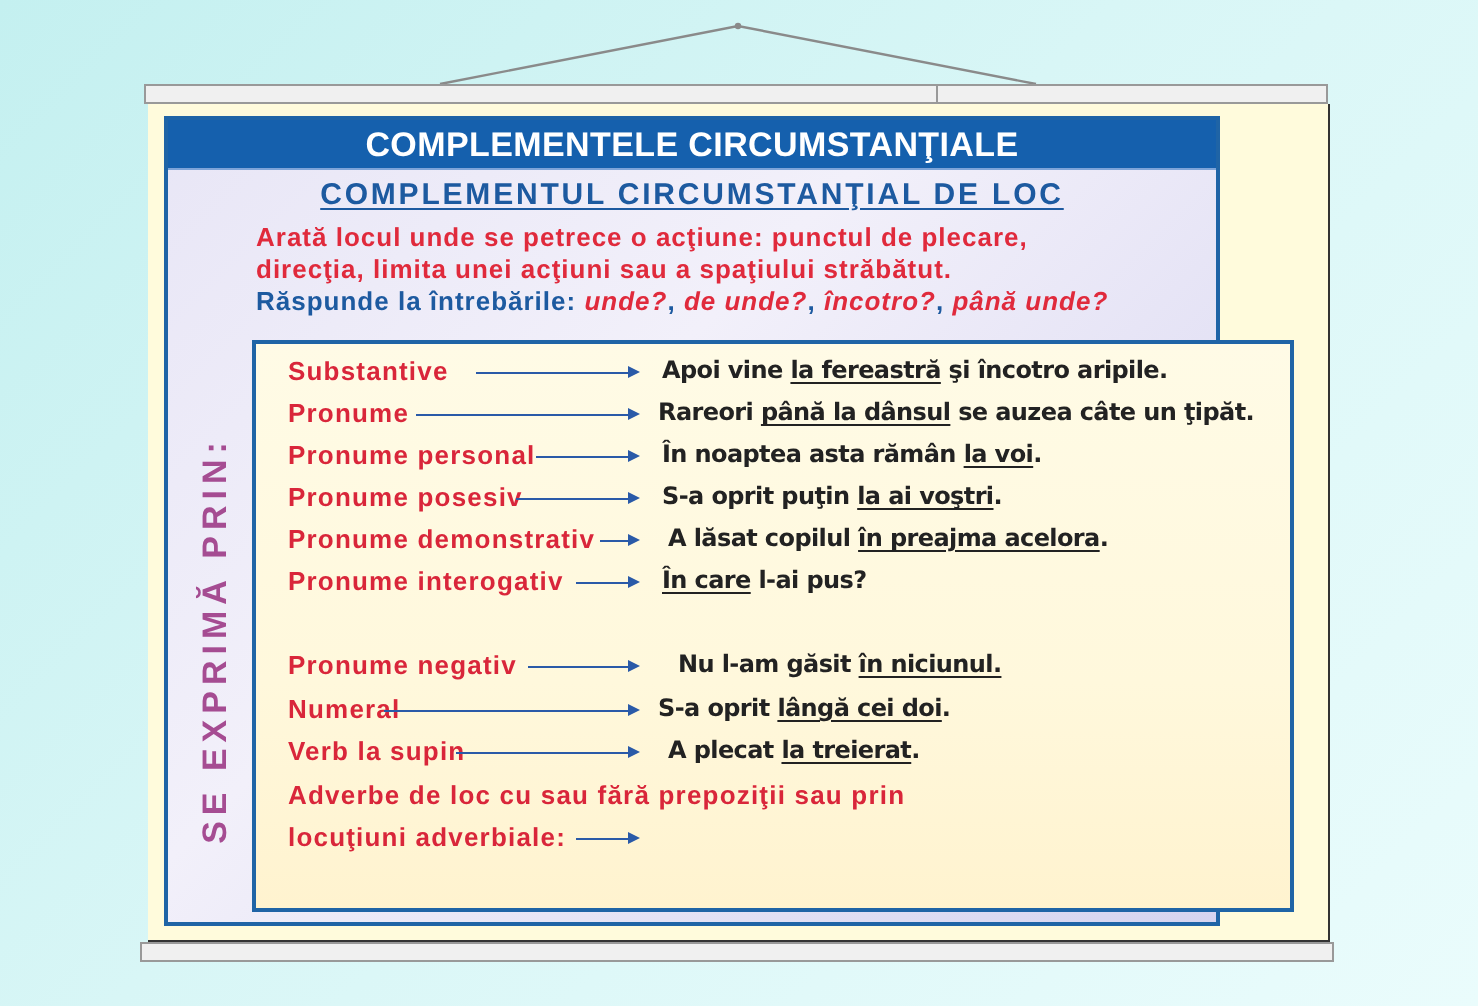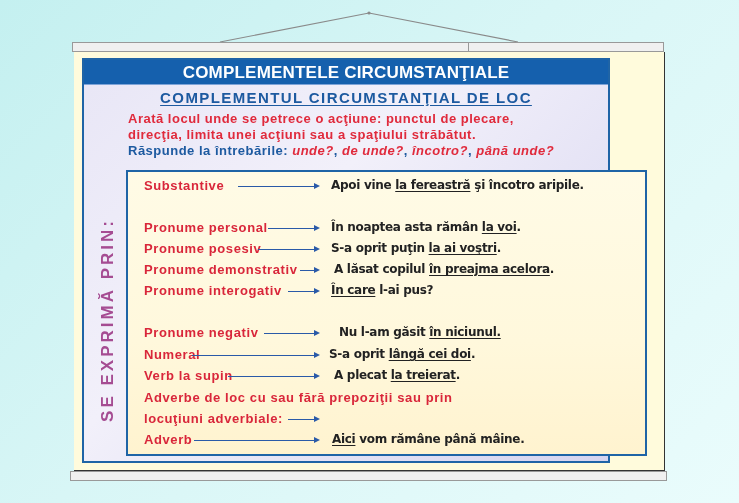--- a/index.html
+++ b/index.html
@@ -78,20 +78,25 @@
     </div>
     <div class="side-label">
       <span>SE EXPRIMĂ PRIN:</span>
     </div>
     <div class="inner" id="rows">
         <div class="row" style="top: 3px;">
           <span class="cat">Substantive</span>
           <span class="arrow" style="left: 110px; width: 80px;"></span>
           <span class="ex" style="left: 203px;"><span>Apoi vine </span><u>la fereastră</u><span> şi încotro aripile.</span></span>
         </div>
+        <div class="row" style="top: 24px;">
+          <span class="cat">Pronume</span>
+          <span class="arrow" style="left: 80px; width: 110px;"></span>
+          <span class="ex" style="left: 201px;"><span>Rareori </span><u>până la dânsul</u><span> se auzea câte un ţipăt.</span></span>
+        </div>
         <div class="row" style="top: 45px;">
           <span class="cat">Pronume personal</span>
           <span class="arrow" style="left: 140px; width: 50px;"></span>
           <span class="ex" style="left: 203px;"><span>În noaptea asta rămân </span><u>la voi</u><span>.</span></span>
         </div>
         <div class="row" style="top: 66px;">
           <span class="cat">Pronume posesiv</span>
           <span class="arrow" style="left: 130px; width: 60px;"></span>
           <span class="ex" style="left: 203px;"><span>S-a oprit puţin </span><u>la ai voştri</u><span>.</span></span>
         </div>
@@ -120,21 +125,16 @@
           <span class="arrow" style="left: 100px; width: 90px;"></span>
           <span class="ex" style="left: 206px;"><span>A plecat </span><u>la treierat</u><span>.</span></span>
         </div>
         <div class="row" style="top: 215px;">
           <span class="cat">Adverbe de loc cu sau fără prepoziţii sau prin</span>
         </div>
         <div class="row" style="top: 236px;">
           <span class="cat">locuţiuni adverbiale:</span>
           <span class="arrow" style="left: 160px; width: 30px;"></span>
         </div>
-        <div class="row" style="top: 257px;">
-          <span class="cat">Adverb</span>
-          <span class="arrow" style="left: 66px; width: 124px;"></span>
-          <span class="ex" style="left: 204px;"><u>Aici</u><span> vom rămâne până mâine.</span></span>
-        </div>
       </div>
   </div>
 </div>
 <div class="rod bottom"></div>
 
 </body></html>

